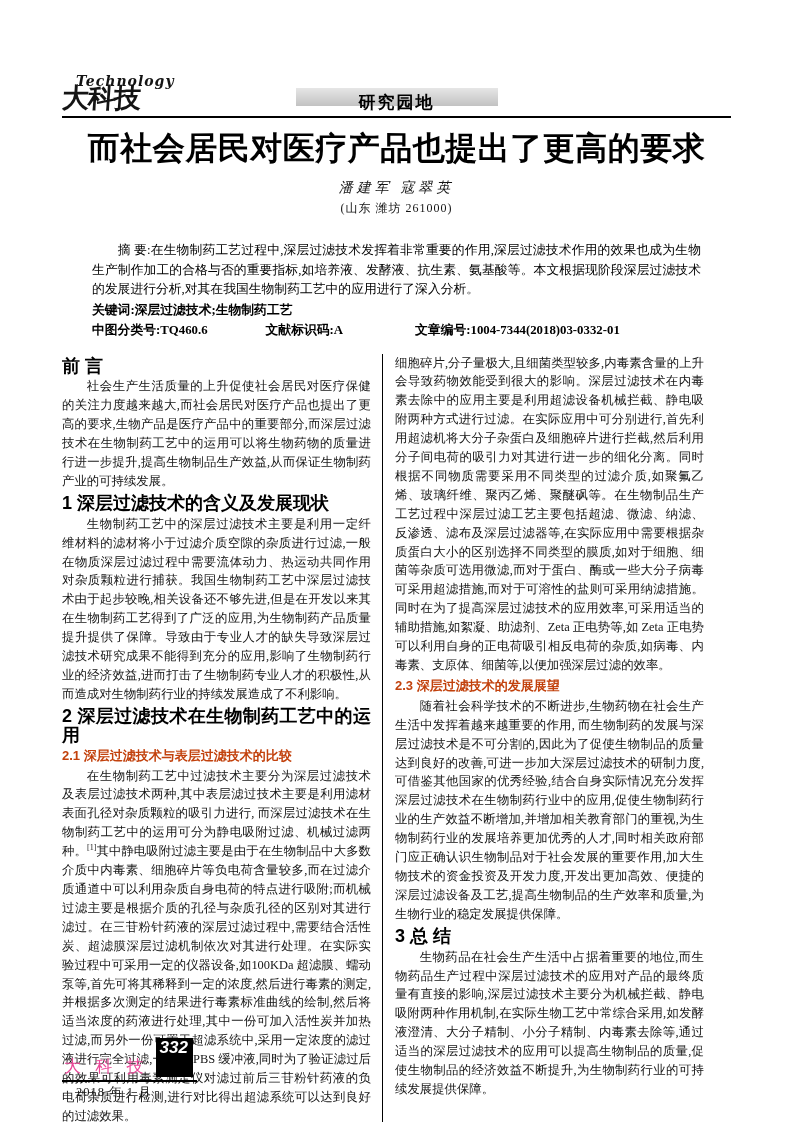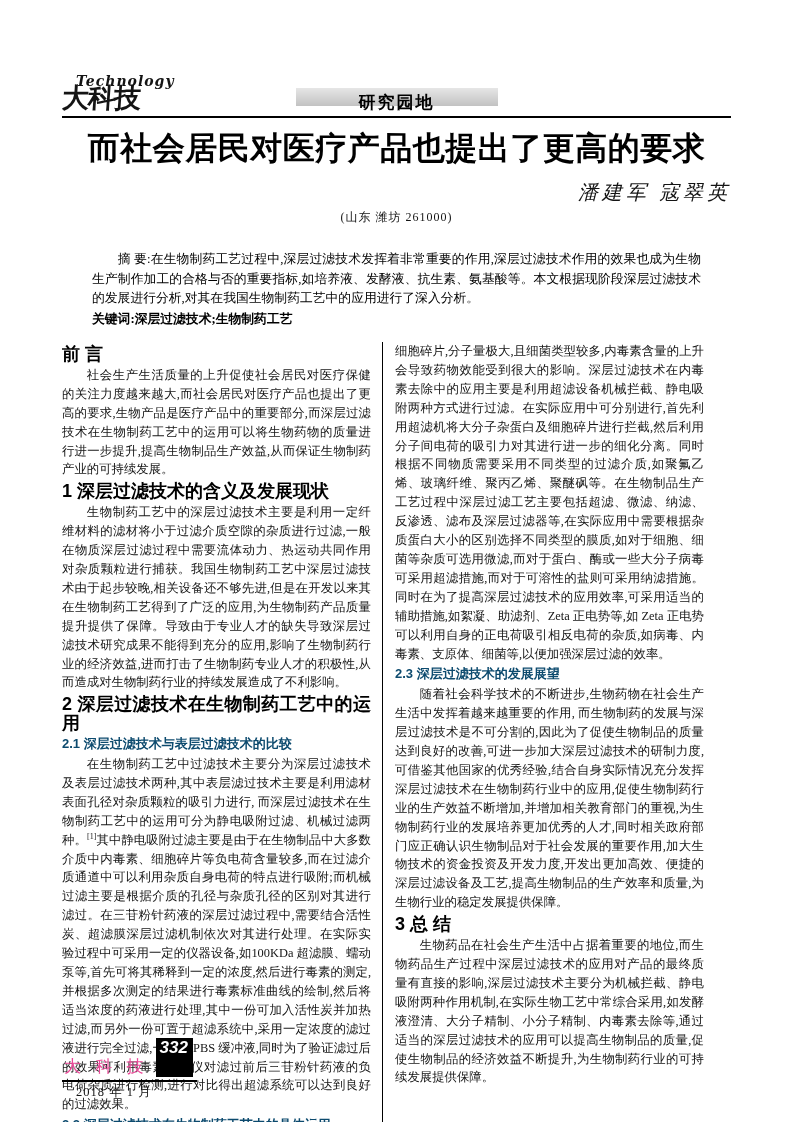--- a/index.html
+++ b/index.html
@@ -13,42 +13,42 @@
   .logo .logo-script { display:block; font-style:italic; font-weight:bold; font-size:14px; letter-spacing:1px; margin-left:14px; margin-bottom:-3px; font-family:"DejaVu Serif", serif; }
   .logo .logo-name { font-family:"Liberation Sans", sans-serif; font-weight:900; font-size:27px; letter-spacing:-1px; transform:skewX(-4deg); display:inline-block; }
   .section-badge { position:absolute; left:50%; transform:translateX(-50%); bottom:10px;
     width:202px; height:18px; line-height:30px; text-align:center;
     background:linear-gradient(#e6e6e6,#c2c2c2); font-family:"Liberation Sans", sans-serif;
     font-weight:bold; font-size:17px; letter-spacing:2px; color:#000; }
 
   
   .article-title { margin-top:9px; text-align:center; font-family:"Liberation Sans", sans-serif;
     font-weight:bold; font-size:32px; letter-spacing:0.5px; color:#000; white-space:nowrap; }
-  .authors { text-align:right; margin-top:8px; font-size:20px; font-style:italic; letter-spacing:4px; }
+  .authors { text-align:center; margin-top:8px; font-size:14px; font-style:italic; letter-spacing:4px; }
   .affiliation { text-align:center; margin-top:3px; font-size:12px; letter-spacing:1px; }
 
   
   .abstract-block { margin:24px 30px 0 30px; font-size:12.8px; line-height:19.5px; color:#000; }
   .abstract-text { text-align:justify; }
   .abstract-text .lead-indent { display:inline-block; width:2em; }
   .b { font-weight:normal; }
   .kw-line { margin-top:1px; font-weight:bold; }
   .clc-line { margin-top:1px; font-weight:bold; display:flex; }
   .clc-line .seg2 { margin-left:58px; }
   .clc-line .seg3 { margin-left:72px; }
 
   
   .columns { display:flex; margin-top:13px; min-height:702px; }
   .col { width:321px; font-size:12.4px; line-height:18.9px; text-align:justify; }
   .col-left { padding-right:11px; border-right:1.5px solid #000; }
   .col-right { padding-left:12px; }
   .para { text-indent:2em; }
   .para-cont { text-indent:0; }
   .h-major { font-family:"Liberation Sans", sans-serif; font-weight:bold; font-size:18px; color:#000; margin:3px 0 2px 0; text-indent:0; }
-  .h-minor { font-family:"Liberation Sans", sans-serif; font-weight:bold; font-size:13px; color:#0c4a6e; margin:2px 0 1px 0; text-indent:0; }
+  .h-minor { font-family:"Liberation Sans", sans-serif; font-weight:bold; font-size:13px; color:#c2410c; margin:2px 0 1px 0; text-indent:0; }
   sup.refmark { font-size:8px; vertical-align:super; line-height:0; }
 
   
   .footer { position:absolute; left:62px; top:1036px; }
   .footer-top { display:inline-flex; align-items:center; border-bottom:2px solid #000; padding:0 4px 2px 2px; gap:7px; }
   .footer-journal { font-size:17px; letter-spacing:5px; color:#ec4899;margin-top:19px; }
   .footer-pageno { background:#000; color:#fff; font-family:"Liberation Sans", sans-serif; font-weight:bold; font-style:italic; font-size:17px; padding:0 5px 19px 4px; line-height:20px; }
   .footer-date { font-size:12.5px; margin-top:2px; padding-left:14px; letter-spacing:1px; }
 </style>
 </head>
@@ -64,20 +64,26 @@
     <div class="section-badge">研究园地</div>
   </div>
 
   <div class="article-title">而社会居民对医疗产品也提出了更高的要求</div>
   <div class="authors">潘建军  寇翠英</div>
   <div class="affiliation">(山东 潍坊  261000)</div>
 
   <div class="abstract-block">
     <div class="abstract-text"><span class="lead-indent"></span><span class="b">摘  要:</span><span>在生物制药工艺过程中,深层过滤技术发挥着非常重要的作用,深层过滤技术作用的效果也成为生物生产制作加工的合格与否的重要指标,如培养液、发酵液、抗生素、氨基酸等。本文根据现阶段深层过滤技术的发展进行分析,对其在我国生物制药工艺中的应用进行了深入分析。</span></div>
     <div class="kw-line"><span class="lead-indent"></span><span>关键词:</span><span>深层过滤技术;生物制药工艺</span></div>
+    <div class="clc-line">
+      <span class="lead-indent"></span>
+      <span class="seg1"><span>中图分类号:</span><span>TQ460.6</span></span>
+      <span class="seg2"><span>文献标识码:</span><span>A</span></span>
+      <span class="seg3"><span>文章编号:</span><span>1004-7344(2018)03-0332-01</span></span>
+    </div>
   </div>
 
   <div class="columns">
 
     <div class="col col-left">
       <div class="h-major">前 言</div>
       <div class="para">社会生产生活质量的上升促使社会居民对医疗保健的关注力度越来越大,而社会居民对医疗产品也提出了更高的要求,生物产品是医疗产品中的重要部分,而深层过滤技术在生物制药工艺中的运用可以将生物药物的质量进行进一步提升,提高生物制品生产效益,从而保证生物制药产业的可持续发展。</div>
       <div class="h-major">1  深层过滤技术的含义及发展现状</div>
       <div class="para">生物制药工艺中的深层过滤技术主要是利用一定纤维材料的滤材将小于过滤介质空隙的杂质进行过滤,一般在物质深层过滤过程中需要流体动力、热运动共同作用对杂质颗粒进行捕获。我国生物制药工艺中深层过滤技术由于起步较晚,相关设备还不够先进,但是在开发以来其在生物制药工艺得到了广泛的应用,为生物制药产品质量提升提供了保障。导致由于专业人才的缺失导致深层过滤技术研究成果不能得到充分的应用,影响了生物制药行业的经济效益,进而打击了生物制药专业人才的积极性,从而造成对生物制药行业的持续发展造成了不利影响。</div>
       <div class="h-major">2  深层过滤技术在生物制药工艺中的运用</div>

